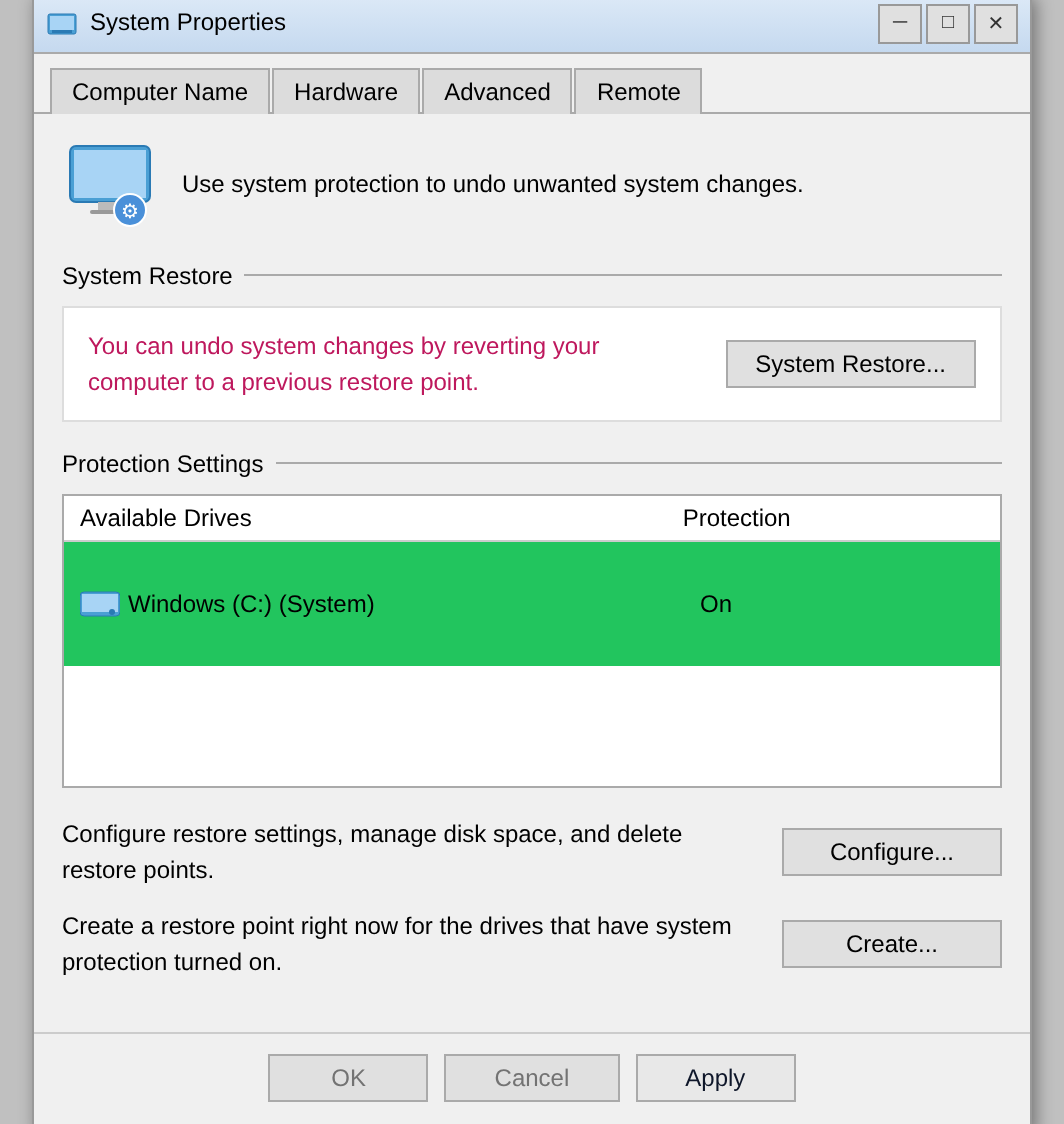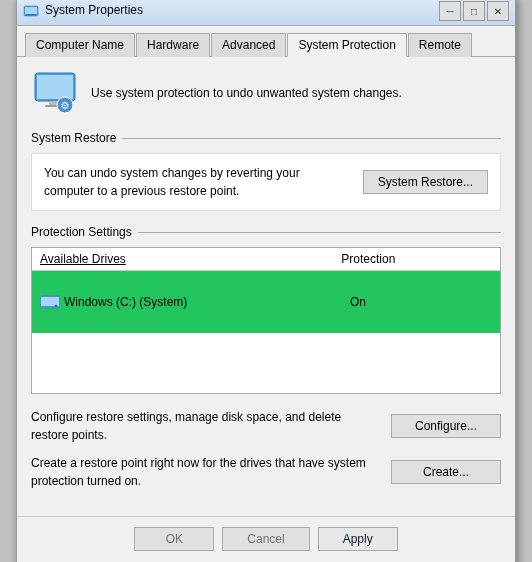--- a/index.html
+++ b/index.html
@@ -134,21 +134,21 @@
       background: #fff;
       padding: 10px 12px;
       display: flex;
       align-items: center;
       justify-content: space-between;
       gap: 10px;
       margin-bottom: 6px;
     }
     .restore-desc {
       font-size: 12px;
-      color: #000000;
+      color: #be185d;
       line-height: 1.5;
       flex: 1;
     }
 
     .btn {
       background: #e0e0e0;
       border: 1px solid #aaa;
       padding: 4px 14px;
       cursor: pointer;
       font-size: 12px;
@@ -170,21 +170,20 @@
       display: flex;
       background: #fff;
       border-bottom: 1px solid #ccc;
       padding: 4px 8px;
     }
     .table-header-col1 {
       flex: 2;
       font-size: 12px;
       font-weight: normal;
       color: #000;
-      text-decoration: underline;
     }
     .table-header-col2 {
       flex: 1;
       font-size: 12px;
       font-weight: normal;
       color: #000;
     }
     .table-row {
       display: flex;
       align-items: center;
@@ -271,21 +270,20 @@
       <button class="title-btn">─</button>
       <button class="title-btn">□</button>
       <button class="title-btn close">✕</button>
     </div>
   </div>
 
   <div class="tabs">
     <div class="tab">Computer Name</div>
     <div class="tab">Hardware</div>
     <div class="tab">Advanced</div>
-    <div class="tab active">System Protection</div>
     <div class="tab">Remote</div>
   </div>
 
   <div class="content">
 
     <div class="info-row">
       <div class="shield-icon-container">
         <svg width="48" height="48" viewBox="0 0 48 48">
 
           <rect x="4" y="4" width="40" height="28" rx="3" fill="#4a9fd4" stroke="#2a7ab4" stroke-width="1"></rect>

